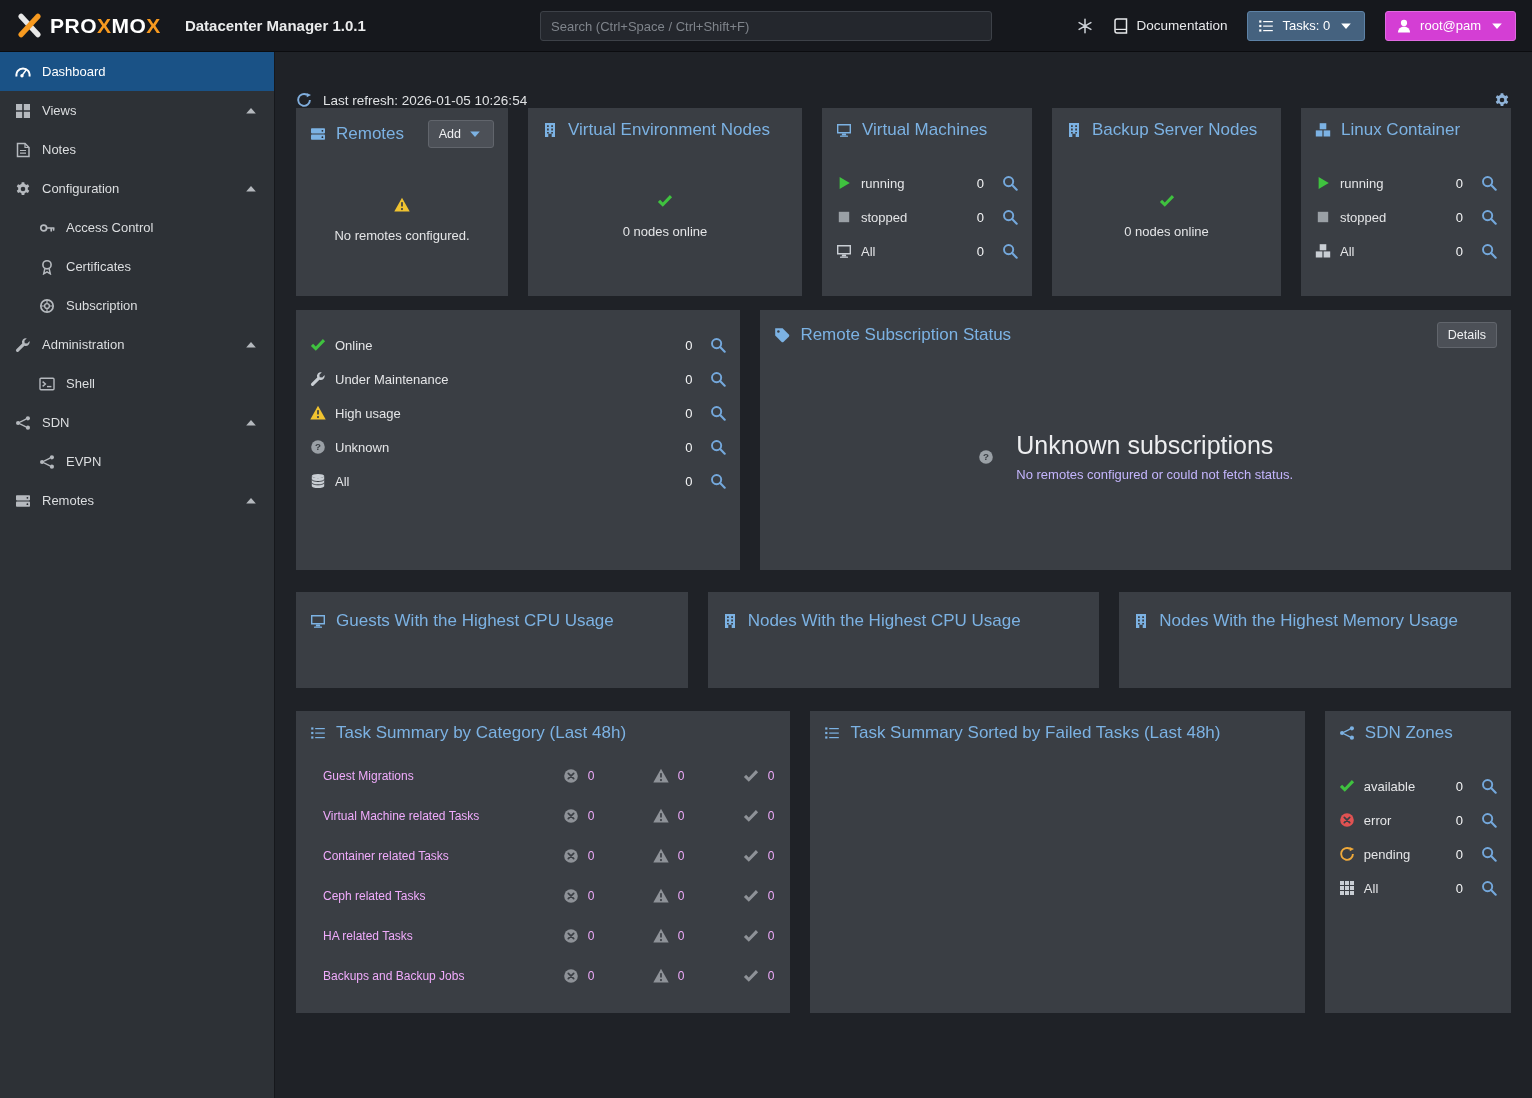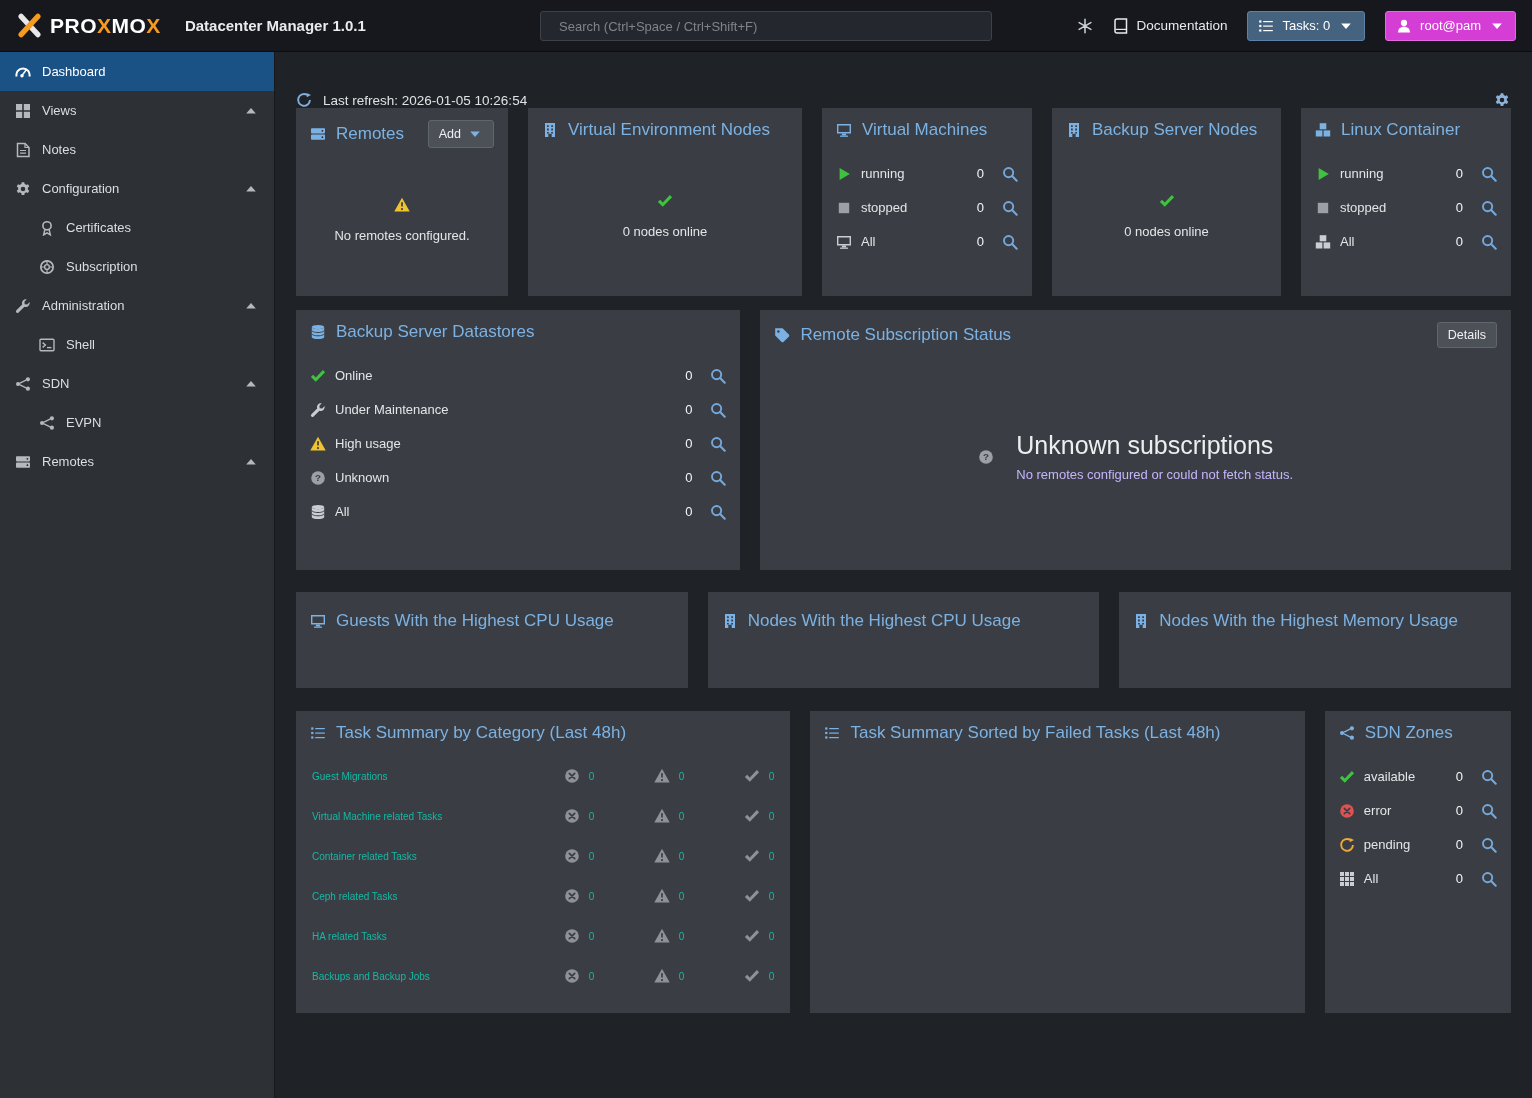--- a/index.html
+++ b/index.html
@@ -9,21 +9,21 @@
   .i19 { width:19px; height:19px; } .i15 { width:15px; height:15px; }
   .i14 { width:14px; height:14px; } .i10 { width:10px; height:10px; } .i17 { width:17px; height:17px; }
 
   
   .topbar { height:52px; background:#16181d; border-bottom:1px solid #0b0c0f; display:flex; align-items:center; padding:0 16px; position:relative; }
   .logo { display:flex; align-items:center; gap:7px;text-align:right; }
   .logo-mark { width:27px; height:27px; display:block; }
   .logo-text { font-size:21px; font-weight:bold; color:#fff; letter-spacing:.5px; }
   .logo-text .ox { color:#f79a20; }
   .app-title { margin-left:24px; font-size:15px; font-weight:bold; color:#eaebec; }
-  .search { position:absolute; left:50%; top:11px; transform:translateX(-50%); width:452px; height:30px; background:#24272d; border:1px solid #3d4148; border-radius:3px; color:#d8dadc; font:13px "Liberation Sans","DejaVu Sans",sans-serif; padding:0 18px; }
+  .search { position:absolute; left:50%; top:11px; transform:translateX(-50%); width:452px; height:30px; background:#24272d; border:1px solid #3d4148; border-radius:3px; color:#d8dadc; font:13px "Liberation Sans","DejaVu Sans",sans-serif; padding:0 10px; }
   .search::placeholder { color:#7f848b; }
   .topbar-right { margin-left:auto; display:flex; align-items:center; gap:20px; }
   .snow { color:#cdd2d8; cursor:pointer; }
   .doc { display:flex; align-items:center; gap:8px; font-size:13.5px; color:#e8e9eb; cursor:pointer; }
   .btn { display:flex; align-items:center; gap:8px; font-size:13px; color:#fff; border-radius:3px; padding:6px 10px; cursor:pointer; }
   .btn-tasks { background:#45627f; border:1px solid #5d82a6; }
   .btn-user { background:#d43ed4; border:1px solid #e06ae0; }
 
   
   .layout { display:flex; height:1046px; }
@@ -50,31 +50,31 @@
   .panel-header svg.icon { color:#7cb2e3; }
   .panel-sm .panel-header { padding-top:19px; }
   .hbtn { margin-left:auto; background:#4c5057; border:1px solid #61656c; color:#f0f1f3; font-size:12.5px; padding:5px 10px; border-radius:3px; display:flex; align-items:center; gap:6px; cursor:pointer; flex:none; }
 
   .panel-center { flex:1; display:flex; flex-direction:column; align-items:center; justify-content:center; gap:15px; padding-bottom:12px; }
   .status-text { font-size:13px; color:#e4e5e7; }
   .big-check { width:62px; height:62px; color:#3fc23f; }
   .big-warn { width:56px; height:56px; color:#f0c330; }
 
   .panel-rows { padding-top:18px; }
-  .stat-row { display:flex; align-items:flex-start; gap:9px; height:34px; padding:0 14px; font-size:13px; color:#e4e5e7; }
+  .stat-row { display:flex; align-items:center; gap:9px; height:34px; padding:0 14px; font-size:13px; color:#e4e5e7; }
   .stat-val { margin-left:auto; color:#f3f4f5; }
   .mag { width:15px; height:15px; color:#74a8dc; margin-left:9px; cursor:pointer; }
 
   .sub-body { flex:1; display:flex; align-items:center; justify-content:center; gap:22px; padding-bottom:13px; }
   .big-q { width:54px; height:54px; color:#9aa0a6; }
   .sub-headline { font-size:25px; color:#edeef0; }
   .sub-sub { font-size:13px; color:#c4b5fd; margin-top:7px; text-align:center; }
 
   .task-rows { padding-top:5px; }
-  .task-row { display:flex; align-items:center; height:40px; padding:0 16px; font-size:10px; color:#14b8a6; }
+  .task-row { display:flex; align-items:center; height:40px; padding:0 16px; font-size:12px; color:#f0abfc;margin-left:11px; }
   .task-label { flex:1; }
   .task-cell { display:flex; align-items:center; gap:9px; width:90px; }
   .task-cell.last { width:auto; }
 
   .c-green { color:#3fc23f; } .c-yellow { color:#f0c330; } .c-gray { color:#8e9298; }
   .c-gray2 { color:#9aa0a6; } .c-light { color:#c9ced4; } .c-red { color:#e05252; }
   .c-orange { color:#efa93a; }
 </style>
 </head>
 <body>
@@ -280,20 +280,26 @@
       <svg class="icon">
           <use href="#i-gear"></use>
         </svg>
       <span>Configuration</span>
       <svg class="icon caret-side">
           <use href="#i-caret-up"></use>
         </svg>
     </div>
     <div class="nav-item child">
       <svg class="icon">
+          <use href="#i-key"></use>
+        </svg>
+      <span>Access Control</span>
+    </div>
+    <div class="nav-item child">
+      <svg class="icon">
           <use href="#i-cert"></use>
         </svg>
       <span>Certificates</span>
     </div>
     <div class="nav-item child">
       <svg class="icon">
           <use href="#i-support"></use>
         </svg>
       <span>Subscription</span>
     </div>
@@ -481,26 +487,20 @@
               <svg class="icon mag">
                   <use href="#i-search"></use>
                 </svg>
             </div>
           </div>
         </section>
       </div>
 
       <div class="row row2">
         <section class="panel" style="flex:444 1 0">
-          <div class="panel-header">
-            <svg class="icon i19">
-                <use href="#i-db"></use>
-              </svg>
-            <span>Backup Server Datastores</span>
-          </div>
           <div class="panel-rows">
             <div class="stat-row">
               <svg class="icon i15 c-green">
                   <use href="#i-check"></use>
                 </svg>
               <span>Online</span>
               <span class="stat-val">0</span>
               <svg class="icon mag">
                   <use href="#i-search"></use>
                 </svg>

